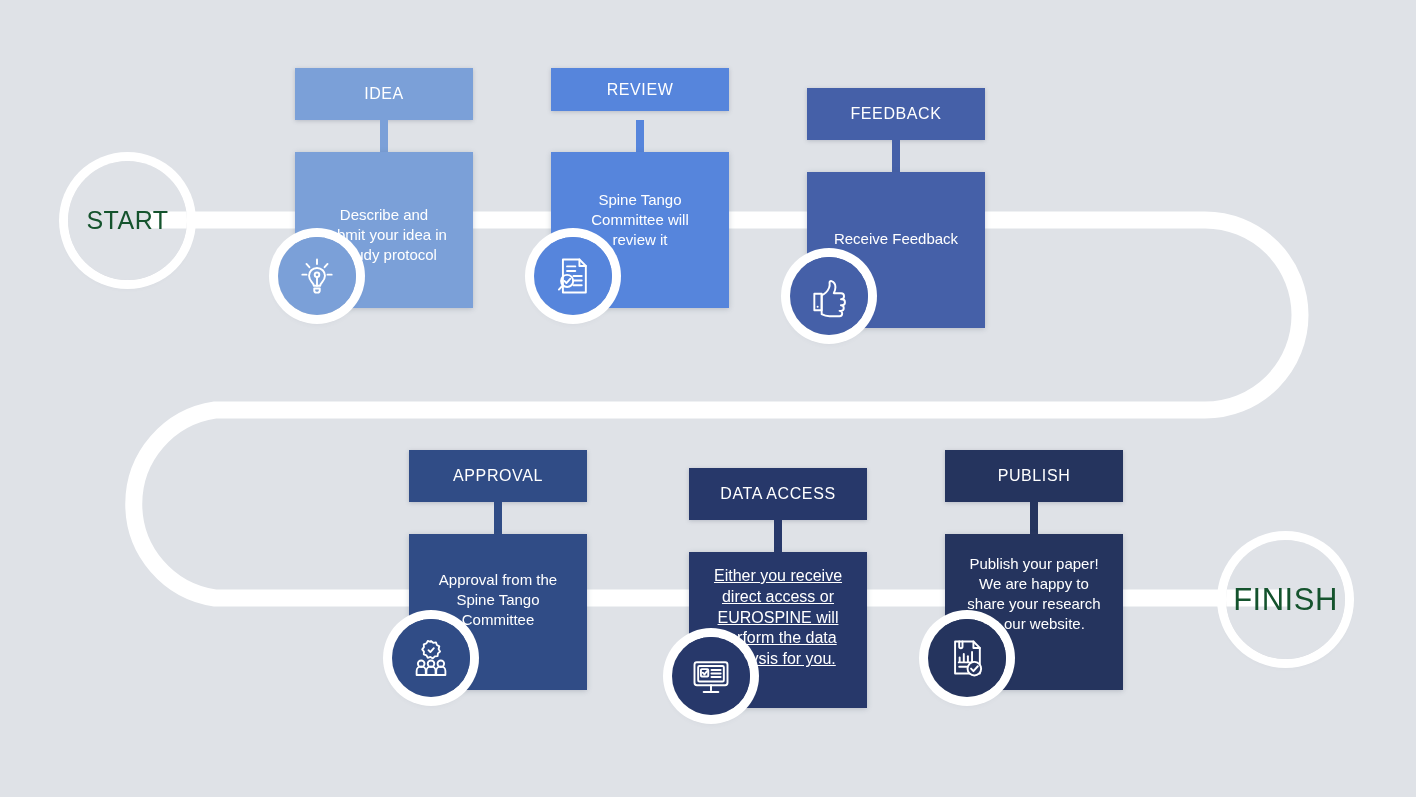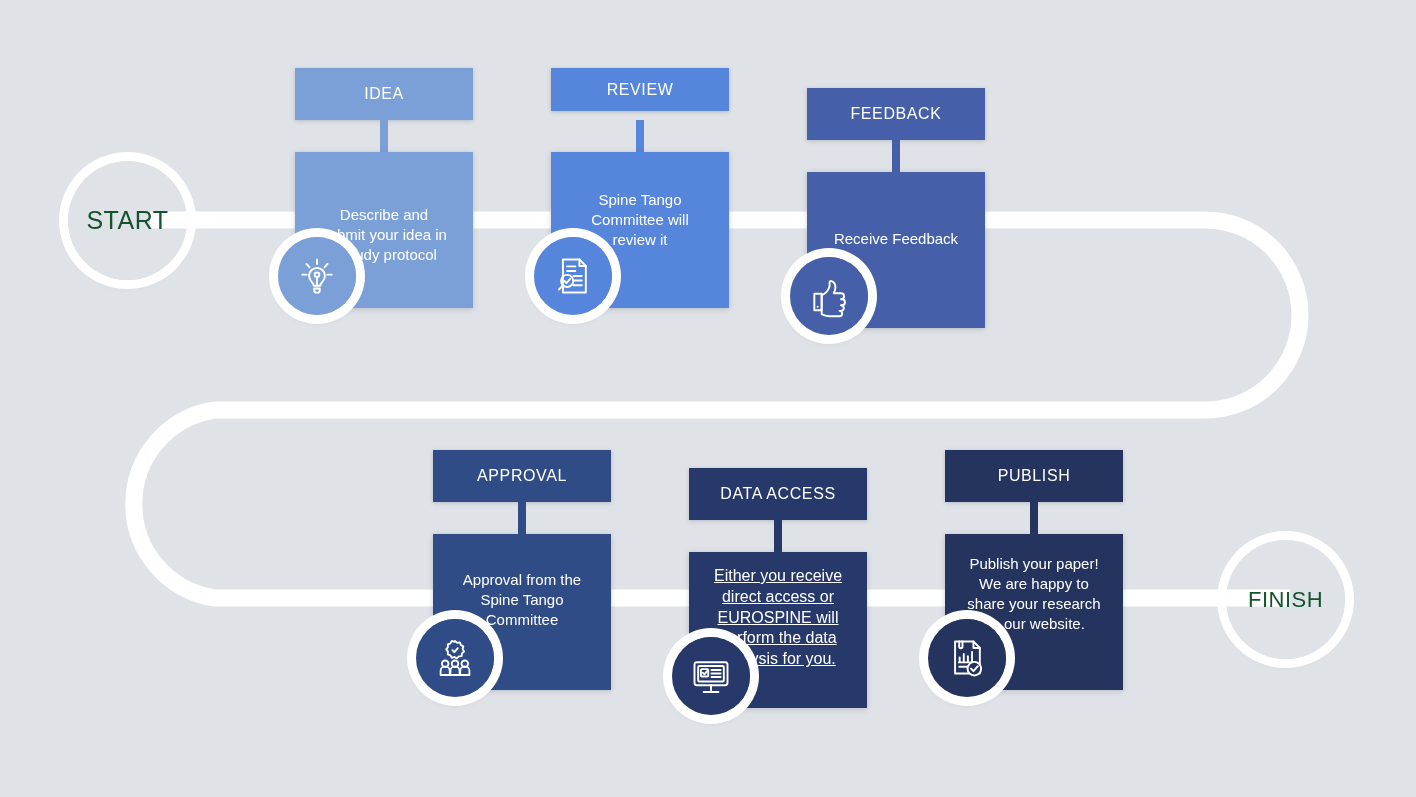--- a/index.html
+++ b/index.html
@@ -18,21 +18,21 @@
   
   .terminal{
     position:absolute;
     border-radius:50%;
     display:flex;align-items:center;justify-content:center;
     color:#14532d;
     letter-spacing:.5px;
     box-shadow:0 0 0 9px #ffffff, 0 3px 9px rgba(80,90,110,.30);
   }
   #start-node{left:68px;top:161px;width:119px;height:119px;font-size:25px;}
-  #finish-node{left:1226px;top:540px;width:119px;height:119px;font-size:22px;}
+  #finish-node{left:1226px;top:540px;width:119px;height:119px;font-size:31px;}
 
   
   .step{position:absolute;}
   .step-head{
     position:absolute;left:0;top:0;
     display:flex;align-items:center;justify-content:center;
     color:#fff;font-size:16px;letter-spacing:.6px;
     box-shadow:0 1px 4px rgba(80,90,110,.28);
   }
   .step-stem{position:absolute;width:8px;}
@@ -150,21 +150,21 @@
           <svg width="44" height="44" viewBox="0 0 48 48" fill="none" stroke="#ffffff" stroke-width="2.1" stroke-linecap="round" stroke-linejoin="round">
             <path d="M8 21.5 h8 v18 H8z"></path>
             <circle cx="11.6" cy="35.7" r="1.1" fill="#ffffff" stroke="none"></circle>
             <path d="M16 23.2 c3.6-1.4 6.6-4.6 8.1-8.2 .8-1.9.7-4.2 .5-5.6 -.1-1.1 1-2 2.1-1.6 2.4 .9 4.3 3.1 4.3 6.6 0 2.6-.9 4.9-1.8 6.6 h7.9 a3.3 3.3 0 0 1 0 6.6 h1.1 a3.2 3.2 0 0 1 0 6.4 h-1.2 a3.1 3.1 0 0 1 0 6.2 h-1.5 a2.9 2.9 0 0 1 0 5.8 H24.5 c-3.4 0-6.4-1-8.5-2.2z"></path>
           </svg>
         </span>
       </div>
     </div>
   </div>
 
-  <div class="step" id="step-approval" style="left:433px;top:450px;width:178px;height:208px;">
+  <div class="step" id="step-approval" style="left:409px;top:450px;width:178px;height:208px;">
     <div class="step-head" style="width:178px;height:52px;background:#304c86;">
       <span>APPROVAL</span>
     </div>
     <div class="step-stem" style="left:85px;top:52px;height:32px;background:#304c86;"></div>
     <div class="step-body" style="left:0;top:84px;width:178px;height:156px;background:#304c86;"></div>
     <div class="step-text" style="top:120px;">Approval from the
 Spine Tango
 Committee</div>
     <div class="step-badge" style="left:-17px;top:169px;width:78px;height:78px;">
       <div class="step-badge-inner" style="background:#304c86;">

